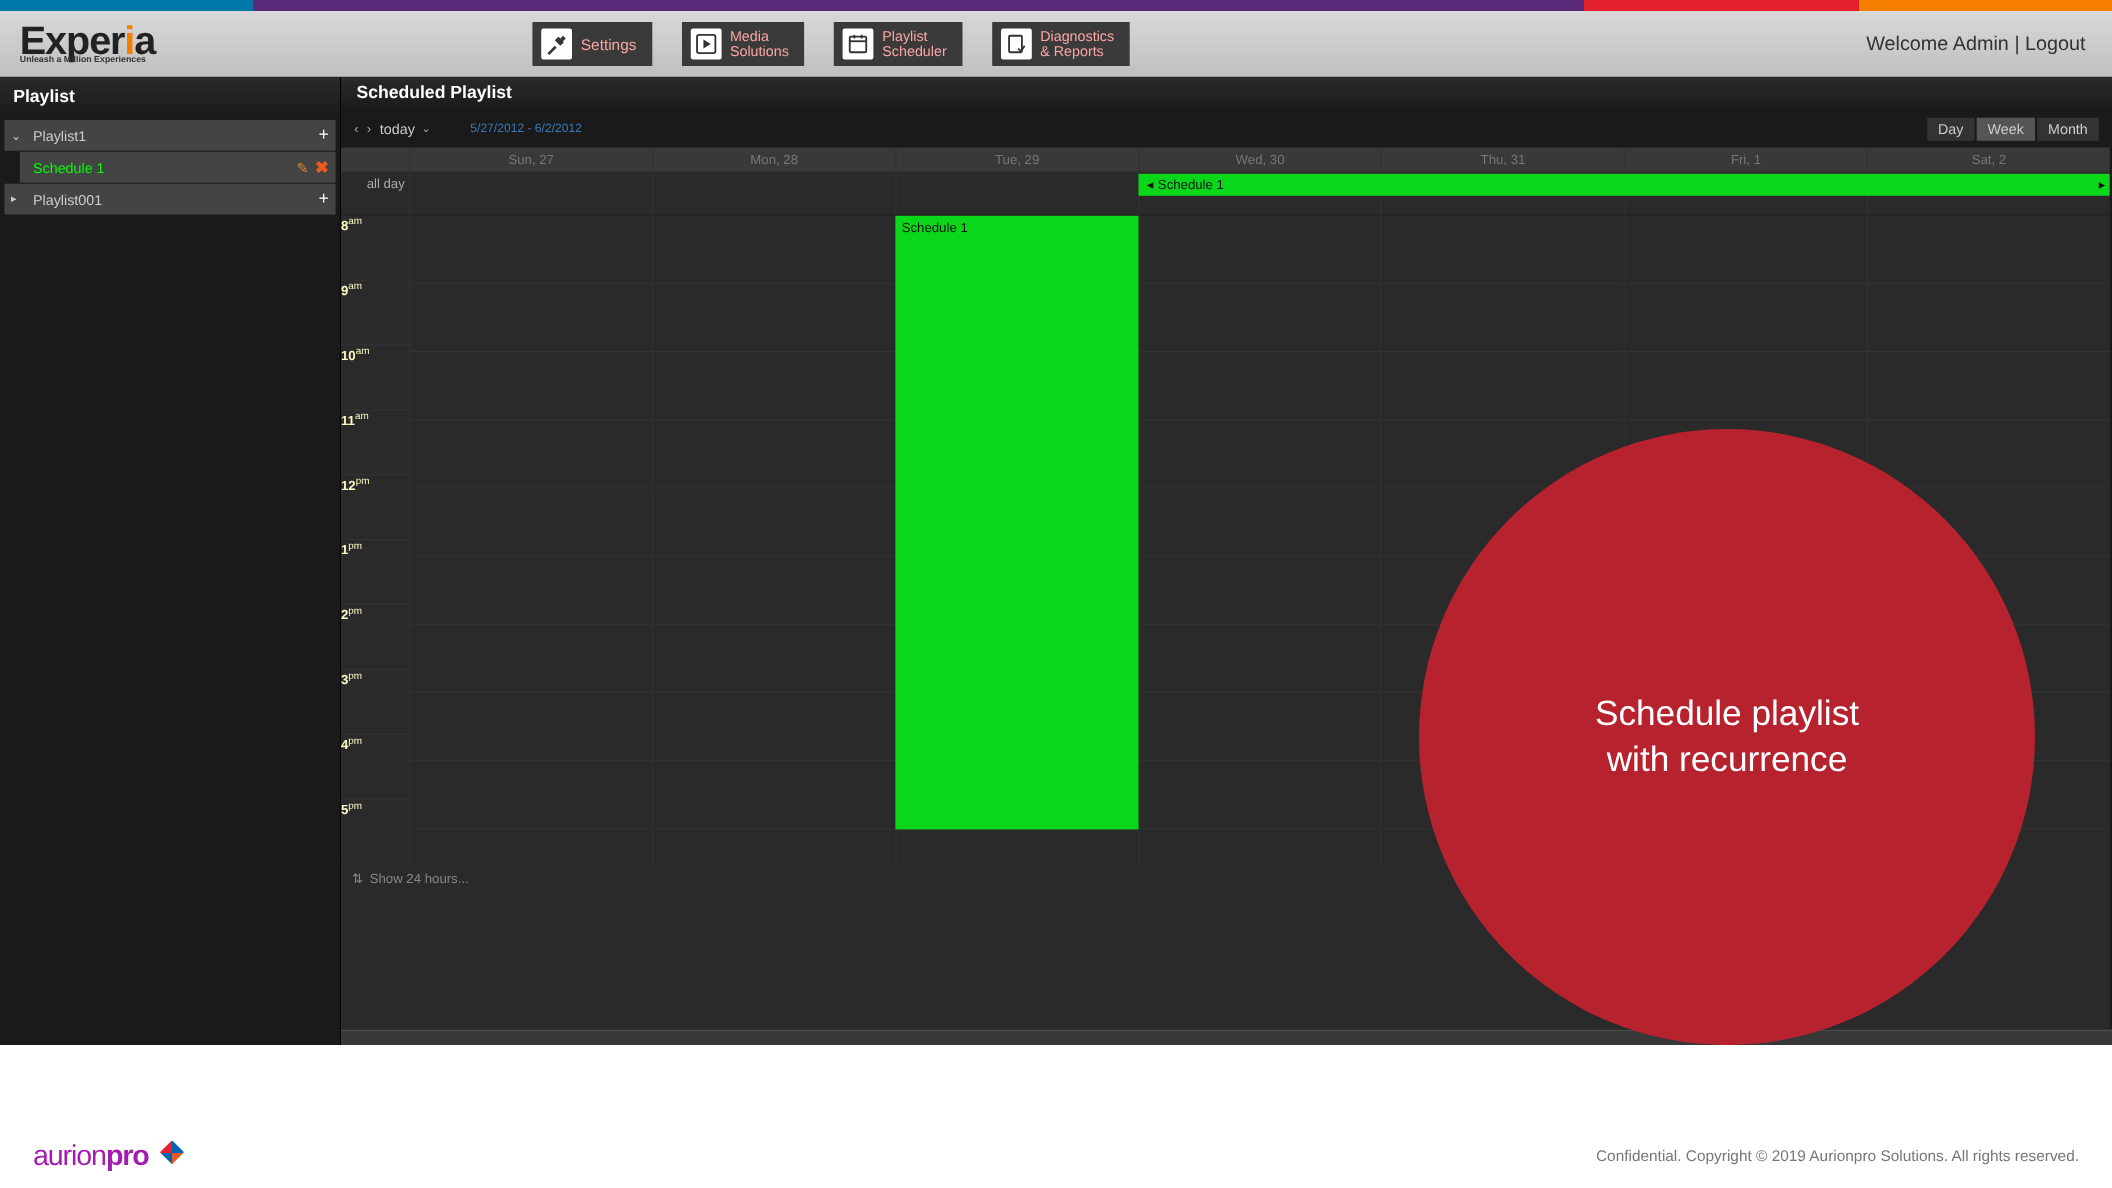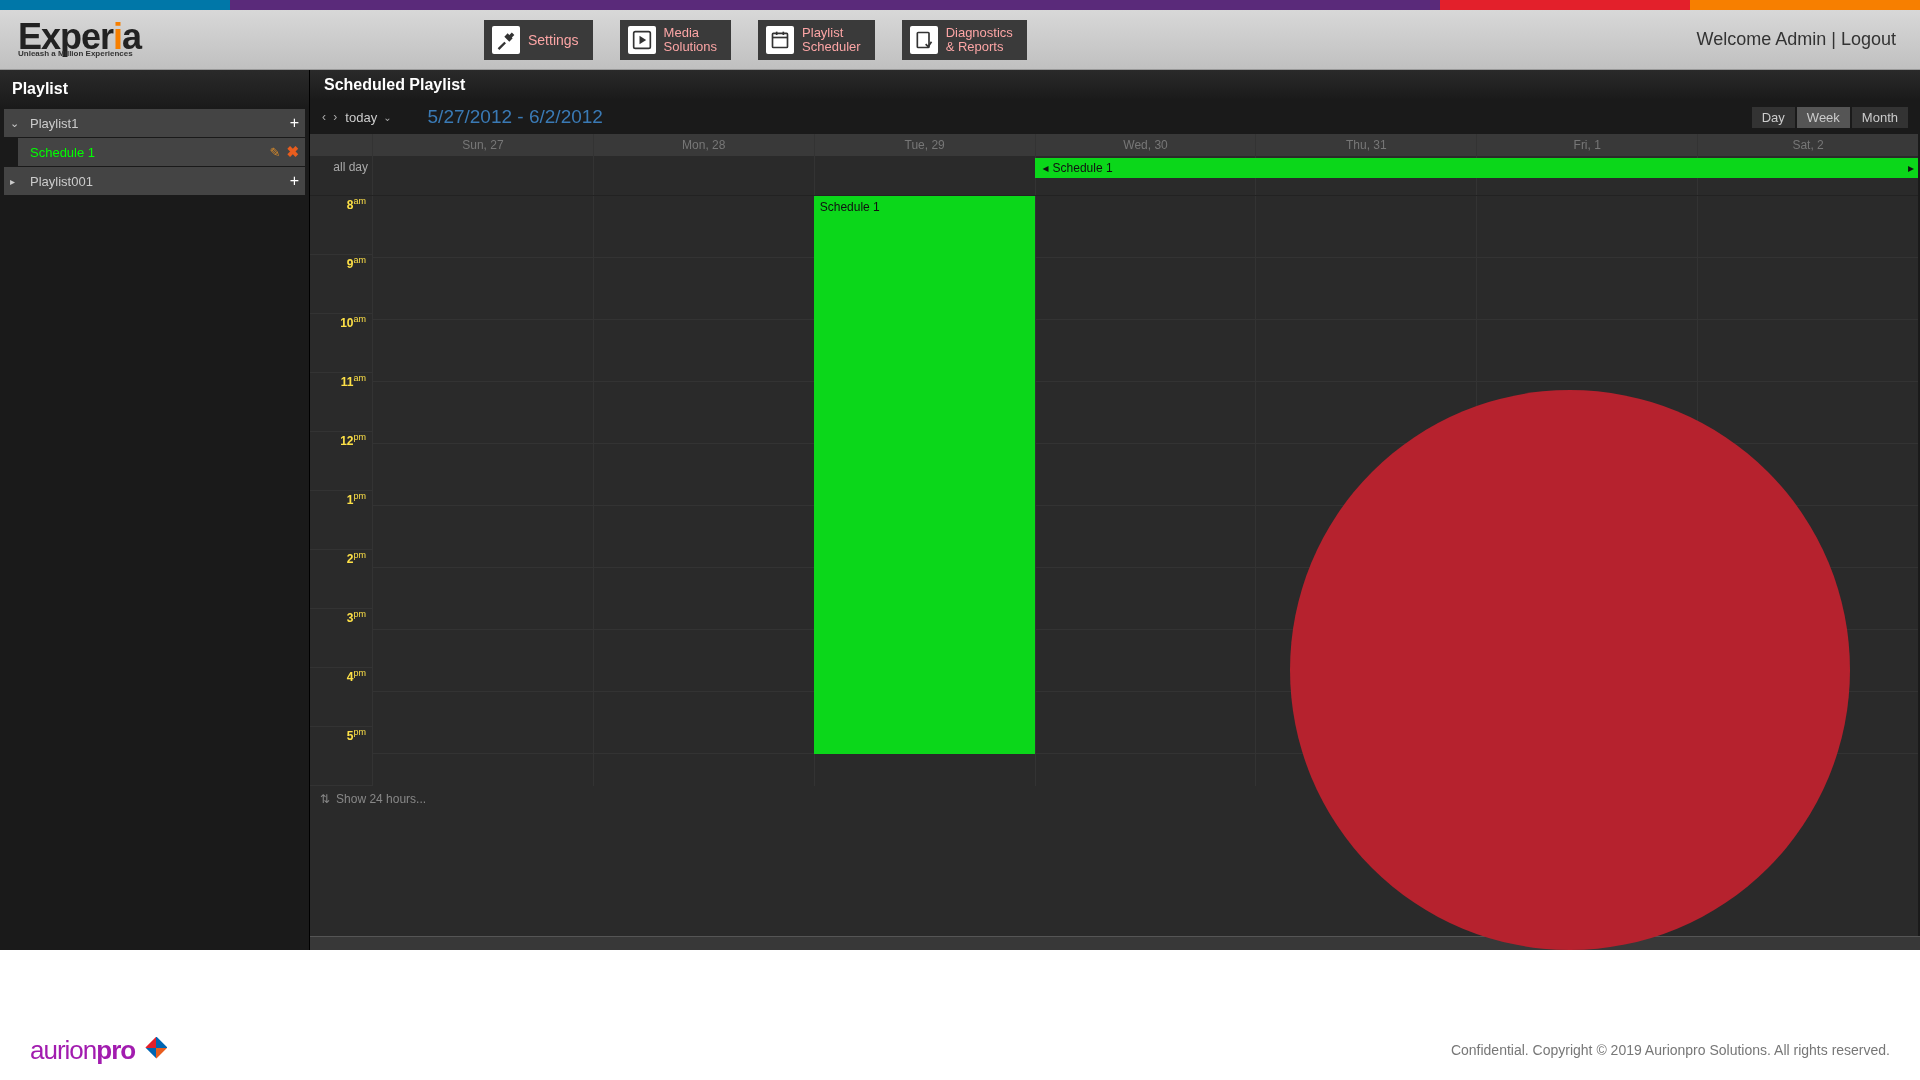--- a/index.html
+++ b/index.html
@@ -37,39 +37,39 @@
 .tree-row .edit-ic { color:#d88a2a; margin-right:6px; cursor:pointer; font-size:13px; }
 .tree-row .del-ic { color:#e85d1e; font-weight:bold; cursor:pointer; font-size:15px; }
 
 
 .main { flex:1; display:flex; flex-direction:column; }
 .main-title { color:#fff; font-weight:bold; padding:6px 14px; background:linear-gradient(#2a2a2a,#1a1a1a); font-size:16px; }
 .cal-toolbar { height:34px; display:flex; align-items:center; padding:0 12px; gap:6px; color:#ccc; font-size:13px; }
 .cal-toolbar .arrows { color:#aaa; cursor:pointer; font-size:12px; letter-spacing:2px; }
 .cal-toolbar .today { color:#ccc; cursor:pointer; }
 .cal-toolbar .chev { color:#aaa; cursor:pointer; font-size:10px; }
-.cal-toolbar .daterange { color:#3a7ab5; margin-left:30px; font-size:19px; }
+.cal-toolbar .daterange { color:#3a7ab5; margin-left:30px; font-size:11px; }
 .cal-toolbar .views { margin-left:auto; display:flex; gap:2px; }
 .cal-toolbar .vbtn { background:#333; color:#ccc; padding:3px 10px; font-size:13px; cursor:pointer; }
 .cal-toolbar .vbtn.active { background:#555; }
 
 .cal-grid { flex:1; position:relative; overflow:hidden; background:#2a2a2a; margin-right:2px; }
 .day-headers { display:flex; height:22px; background:#393939; }
 .time-col { width:62px; flex-shrink:0; }
 .day-col { flex:1; border-left:1px solid #333; display:flex; align-items:center; justify-content:center; color:#777; font-size:12px; }
 
 .allday-row { display:flex; height:40px; border-bottom:1px solid #222; position:relative; }
 .allday-label { width:62px; color:#aaa; font-size:12px; padding:4px 4px; text-align:right; }
 .allday-cells { flex:1; display:flex; position:relative; }
 .allday-cells .cell { flex:1; border-left:1px solid #333; }
 .allday-event { position:absolute; background:#0bd71a; color:#111; font-size:12px; padding:2px 8px; height:20px; overflow:hidden; display:flex; align-items:center; }
 
 .time-grid { display:flex; height:590px; overflow:hidden; position:relative; }
 .time-labels { width:62px; display:flex; flex-direction:column; }
-.time-slot { height:62px; text-align:right; padding-right:6px; color:#fde047; font-size:12px; border-bottom:1px solid #333; position:relative; }
+.time-slot { height:62px; text-align:left; padding-right:6px; color:#fef9c3; font-size:12px; border-bottom:1px solid #333; position:relative; }
 .time-slot .h { font-weight:bold; }
 .time-slot .ap { font-size:9px; vertical-align:super; }
 .day-columns { flex:1; display:flex; position:relative; }
 .dcol { flex:1; border-left:1px solid #333; }
 .dcol .hr { height:62px; border-bottom:1px solid #333; }
 .timed-event { position:absolute; background:#0bd71a; color:#111; font-size:12px; padding:4px 6px; overflow:hidden; }
 
 .cal-footer { height:26px; display:flex; align-items:center; color:#888; font-size:12px; padding:0 10px; gap:6px; }
 
 
@@ -330,20 +330,24 @@
       <div class="cal-footer">
         <span>⇅</span>
         <span style="cursor:pointer;">Show 24 hours...</span>
       </div>
     </div>
     <div class="scrollbars"></div>
   </div>
 </div>
 
 <div class="callout">
+  <div class="sub">
+    <span>Schedule playlist</span><br>
+    <span>with recurrence</span>
+  </div>
 </div>
 
 <div class="page-footer">
   <span class="footer-logo">
     <span>aurion</span><b>pro</b>
     <span class="footer-flag"></span>
   </span>
   <span class="copyright">Confidential. Copyright © 2019 Aurionpro Solutions. All rights reserved.</span>
 </div>
 

